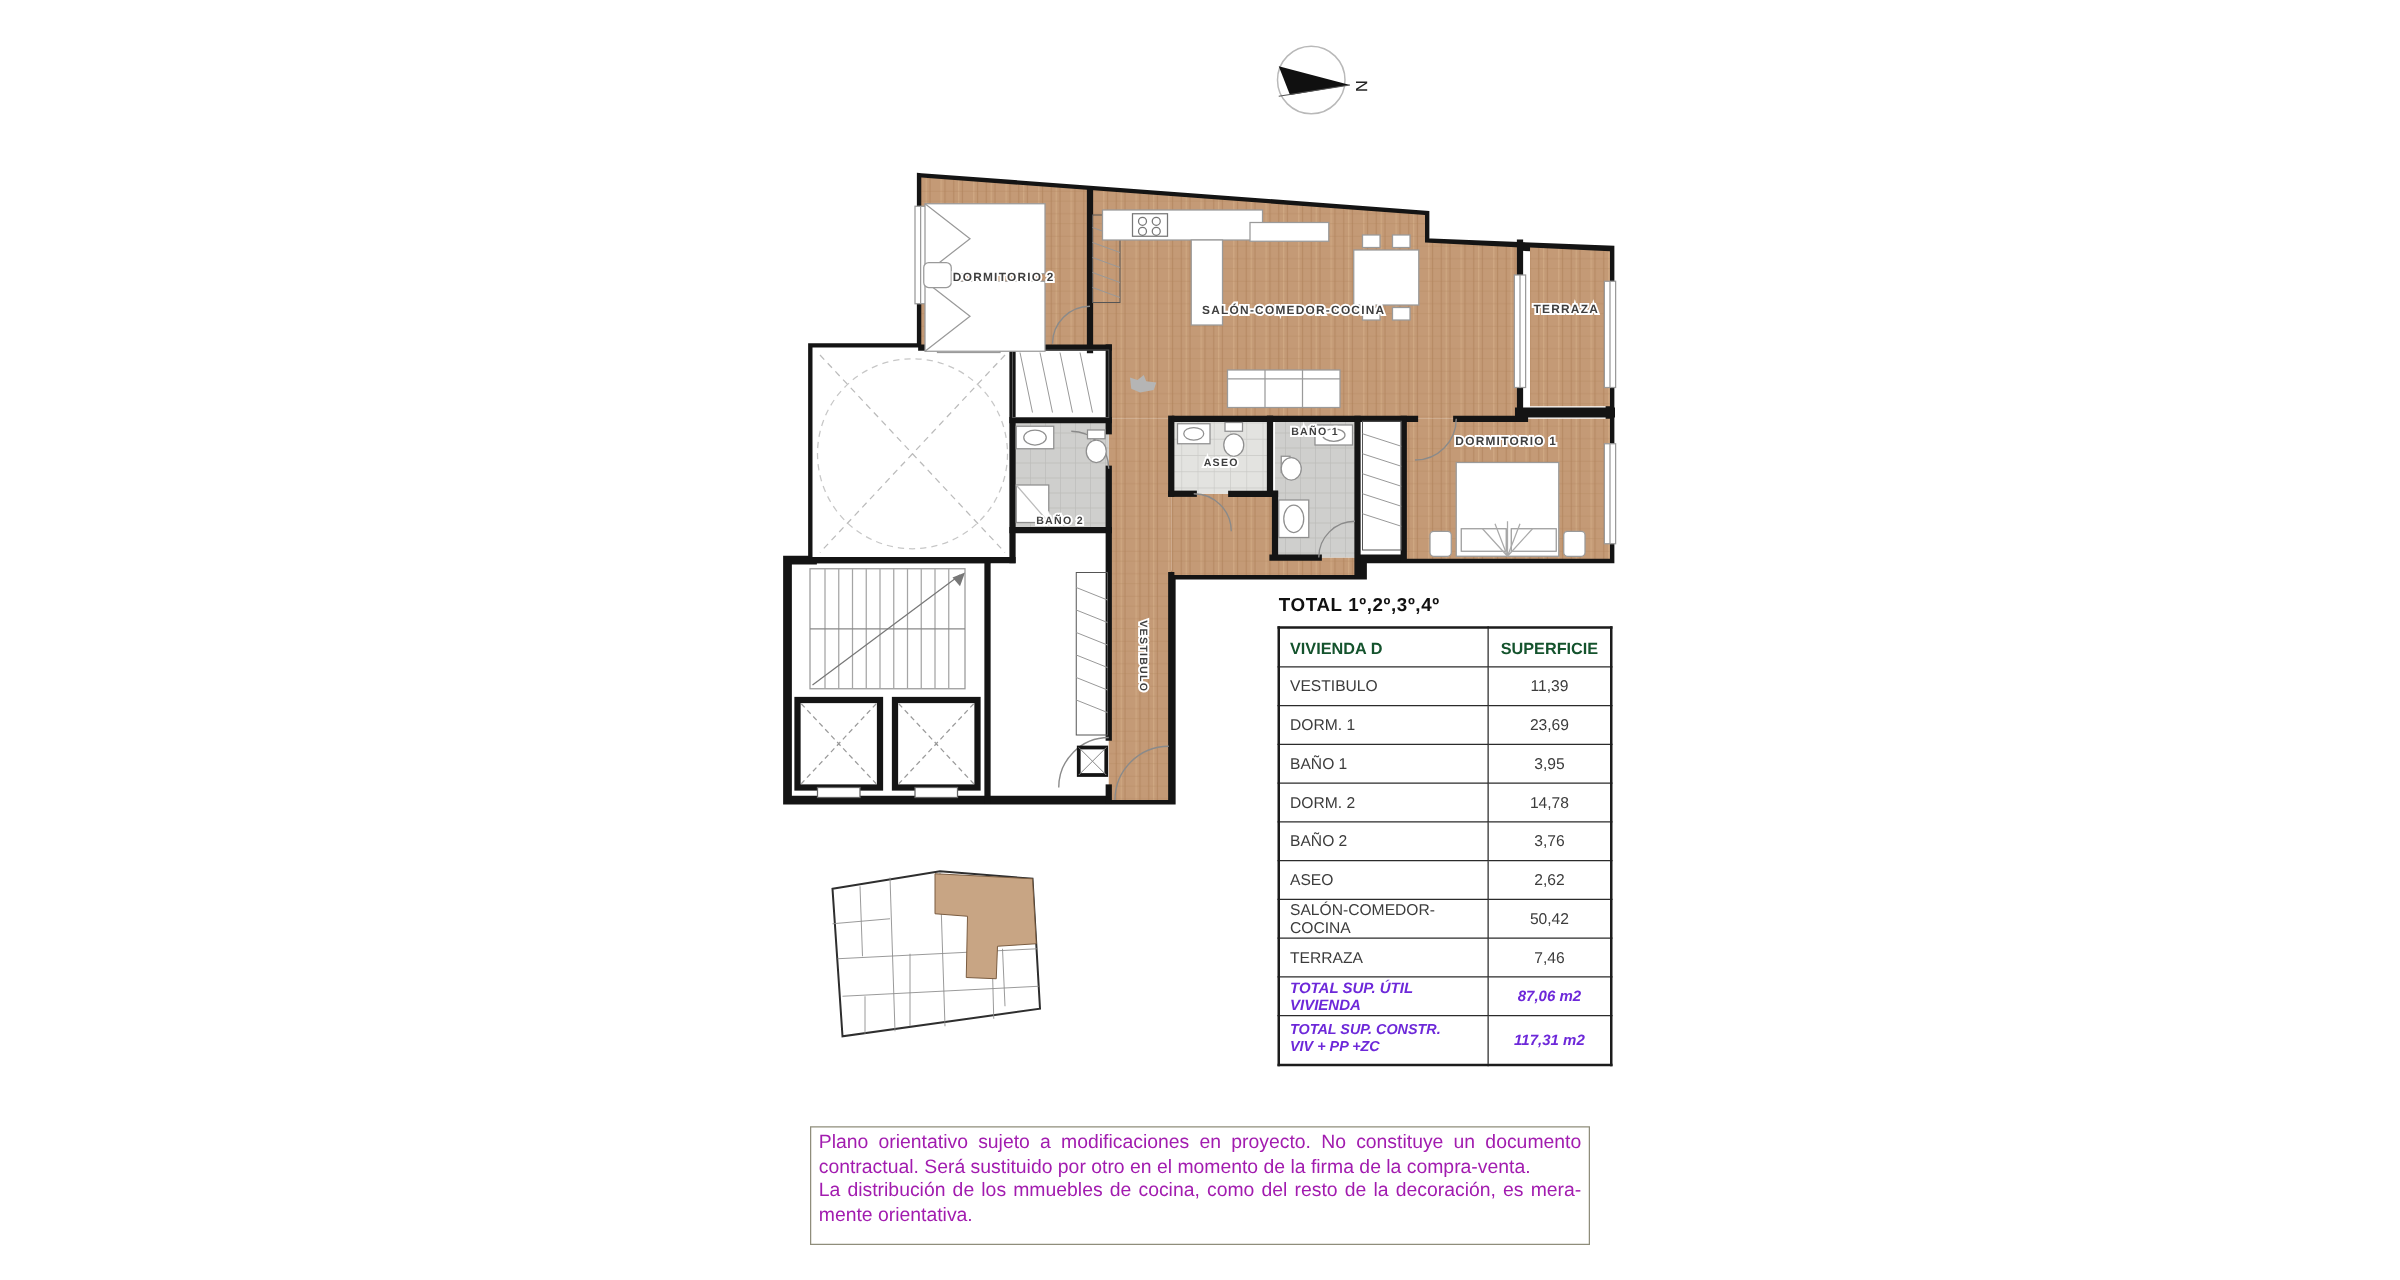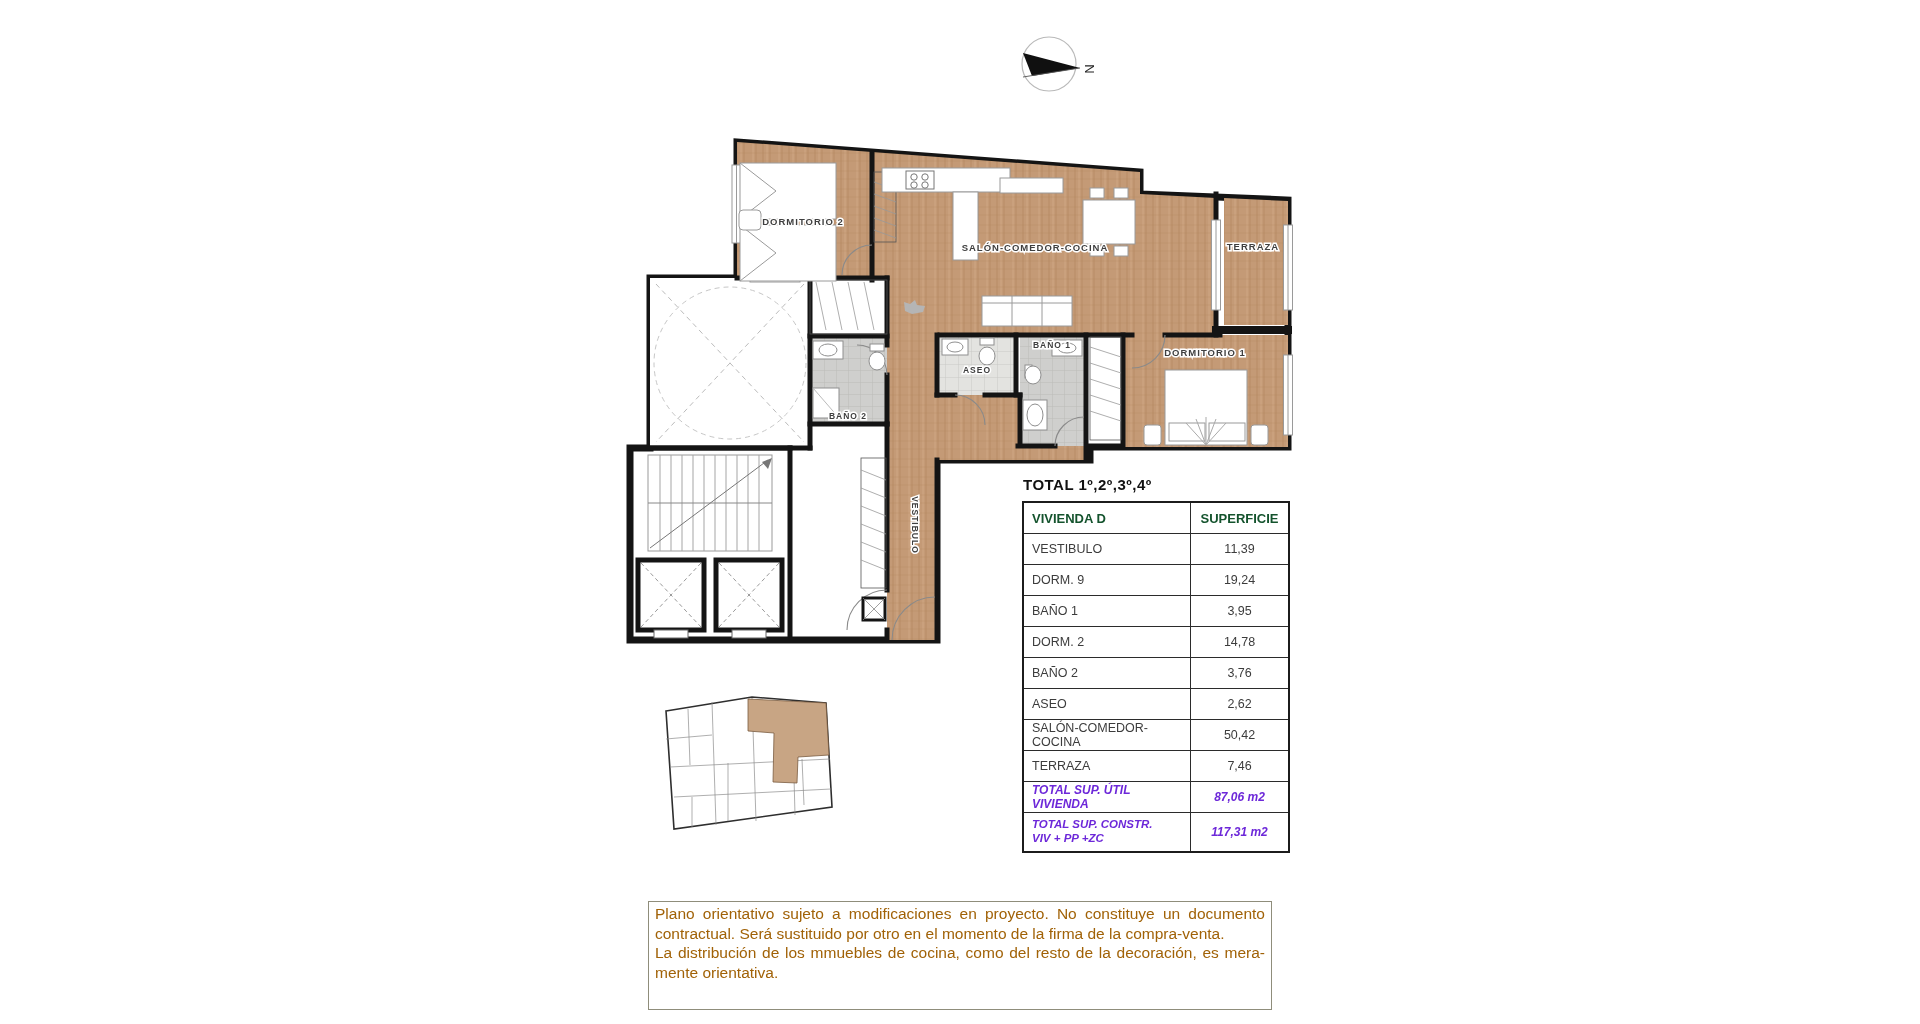--- a/index.html
+++ b/index.html
@@ -15,21 +15,21 @@
   table.sup{border-collapse:collapse;width:100%;border:2px solid #1c1c1c;}
   table.sup td{border:1.5px solid #2b2b2b;height:30px;font-size:12.5px;color:#3c3c3c;
                padding:0 0 0 8px;}
   table.sup td.val{width:37%;text-align:center;padding:0;}
   table.sup tr.head td{font-weight:bold;color:#14532d;font-size:13px;}
   table.sup tr.total td{font-weight:bold;color:#6d28d9;font-size:12px;font-style:italic;}
   table.sup tr.total2 td{height:38px;}
   .tl2{display:block;font-size:11.5px;line-height:1.2;font-weight:bold;}
   
   .disclaimer{position:absolute;left:648px;top:901px;width:610px;border:1.5px solid #8f8d7b;
-              padding:2px 6px 26px 6px;font-size:15.5px;line-height:1.27;color:#a16207;
+              padding:2px 6px 12px 6px;font-size:15.5px;line-height:1.27;color:#a21caf;
               text-align:justify;white-space:pre-line;}
 </style>
 </head>
 <body>
 
 <div class="canvas">
 
   <svg style="position:absolute;left:1005px;top:20px" width="92" height="82" viewBox="0 0 92 82">
     <circle cx="44" cy="44" r="27" fill="none" stroke="#b9b9b9" stroke-width="1.2"></circle>
     <polygon points="18,33 75,48 27,56" fill="#101010"></polygon>
@@ -242,22 +242,22 @@
       <tbody>
         <tr class="head">
           <td>VIVIENDA D</td>
           <td class="val">SUPERFICIE</td>
         </tr>
         <tr>
             <td>VESTIBULO</td>
             <td class="val">11,39</td>
           </tr>
         <tr>
-            <td>DORM. 9</td>
-            <td class="val">19,24</td>
+            <td>DORM. 1</td>
+            <td class="val">23,69</td>
           </tr>
         <tr>
             <td>BAÑO 1</td>
             <td class="val">3,95</td>
           </tr>
         <tr>
             <td>DORM. 2</td>
             <td class="val">14,78</td>
           </tr>
         <tr>

